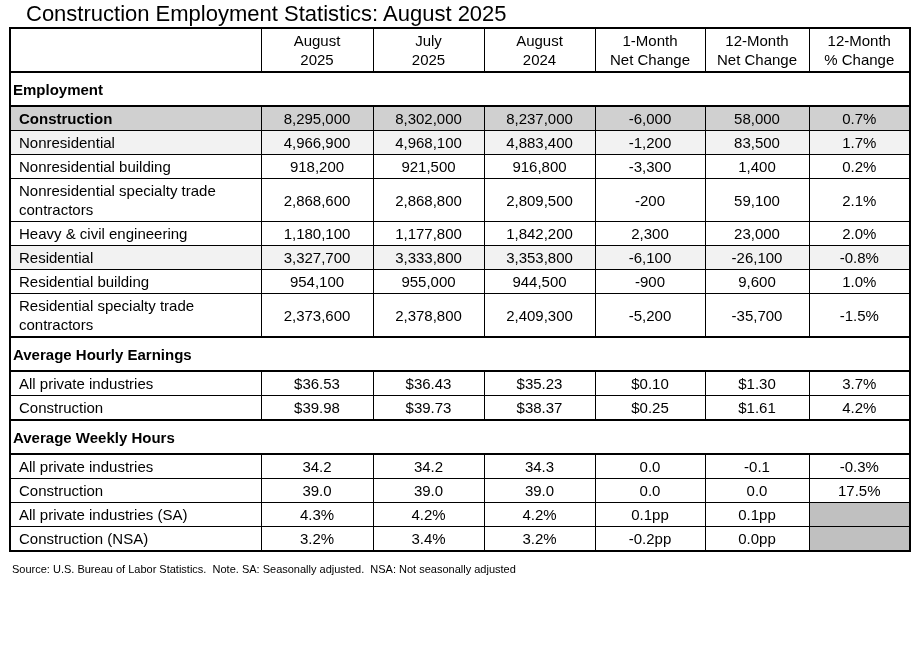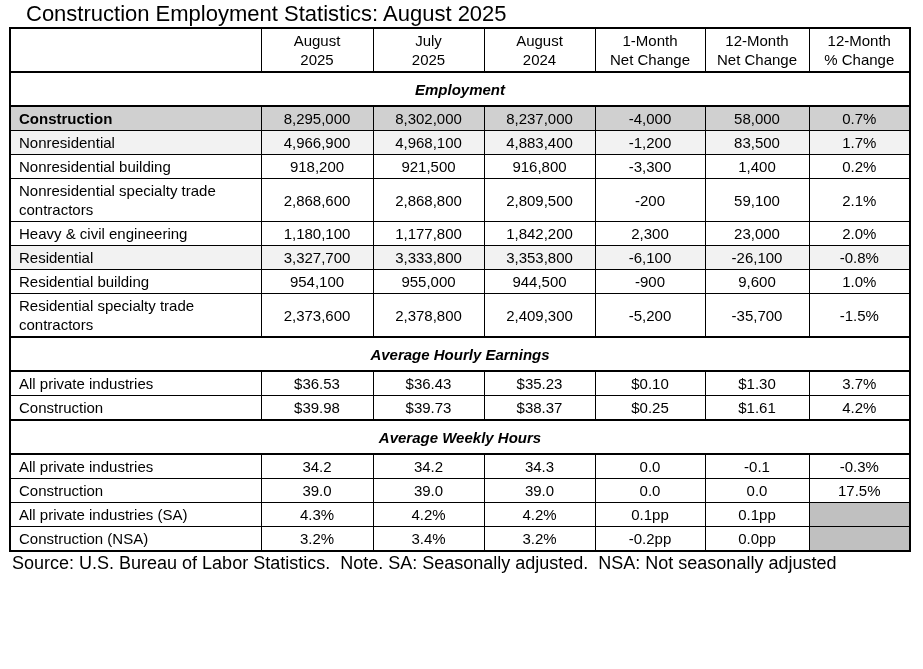--- a/index.html
+++ b/index.html
@@ -33,37 +33,37 @@
     overflow:hidden;
   }
   thead th{
     font-weight:normal;text-align:center;
     white-space:pre-line;line-height:19px;
     height:40px;
     border-bottom:2px solid var(--border);
     margin-top:12px;
   }
   tr.section-row td{
-    font-weight:bold;font-style:italic;text-align:center;
+    font-weight:bold;
     height:30px;
     border-top:2px solid var(--border);
     border-bottom:2px solid var(--border);
   }
   tr.data-row{height:18px;}
   td.label{
     text-align:left;padding:2px 4px 2px 8px;line-height:19px;
   }
   td.val{text-align:center;}
   tr.shade-dark td{background:var(--row-highlight);}
   tr.shade-light td{background:var(--row-alt);}
   tr.bold-label td.label{font-weight:bold;}
   td.na{background:var(--na-cell);}
   .source{
-    font-size:18px;line-height:17px;
-    padding:3px 0 0 12px;
+    font-size:11px;line-height:17px;
+    padding:9px 0 0 12px;
     white-space:pre-wrap;
   }
 </style>
 </head>
 <body>
 
 <div class="page">
   <div class="title">Construction Employment Statistics: August 2025</div>
 
   <table class="stats">
@@ -95,21 +95,21 @@
     </thead>
     <tbody>
         <tr class="section-row">
           <td colspan="7">Employment</td>
         </tr>
         <tr class="data-row shade-dark bold-label">
           <td class="label">Construction</td>
           <td class="val">8,295,000</td>
           <td class="val">8,302,000</td>
           <td class="val">8,237,000</td>
-          <td class="val">-4,000</td>
+          <td class="val">-6,000</td>
           <td class="val">58,000</td>
           <td class="val">0.7%</td>
         </tr>
         <tr class="data-row shade-light">
           <td class="label">Nonresidential</td>
           <td class="val">4,966,900</td>
           <td class="val">4,968,100</td>
           <td class="val">4,883,400</td>
           <td class="val">-1,200</td>
           <td class="val">83,500</td>

